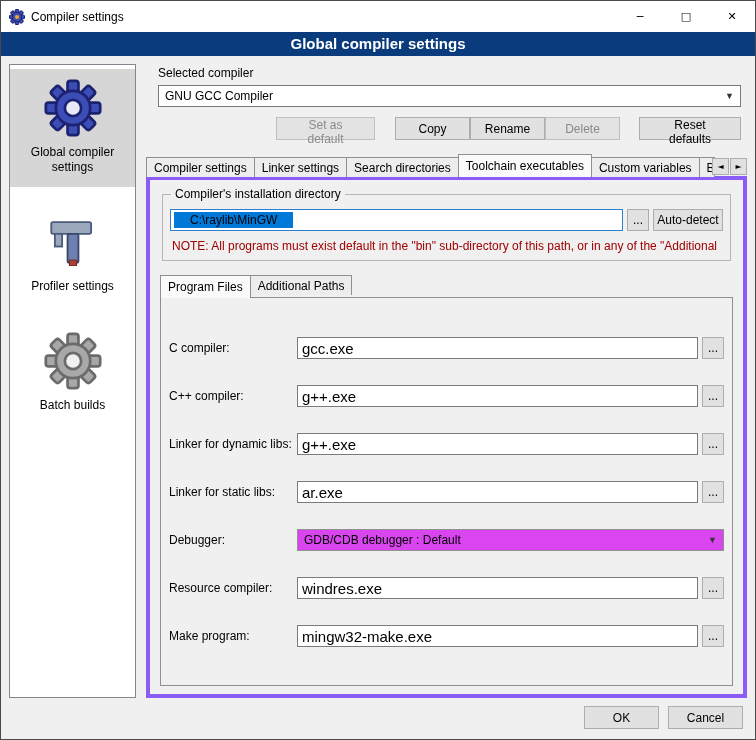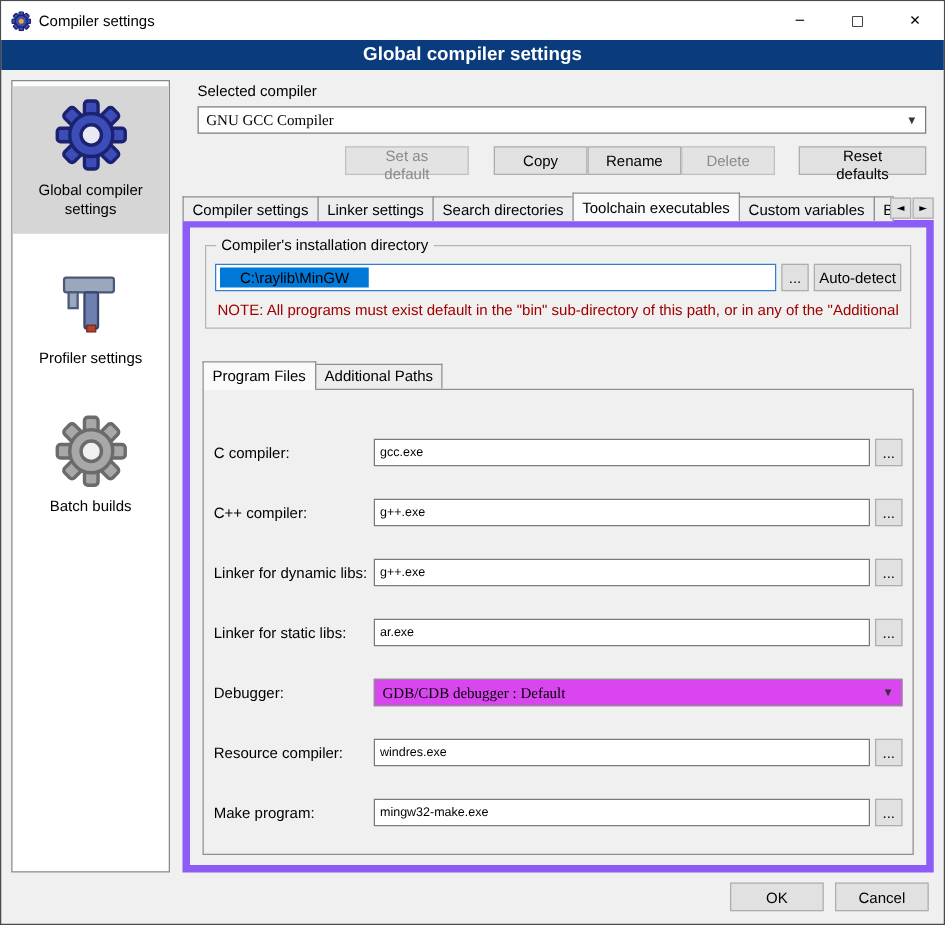--- a/index.html
+++ b/index.html
@@ -51,21 +51,21 @@
     width: 100%; display: flex; flex-direction: column; align-items: center;
     padding: 10px 4px 12px; margin-bottom: 16px; cursor: default;
   }
   .side-item.selected { background: #d6d6d6; }
   .side-label { text-align: center; margin-top: 8px; line-height: 1.25; }
   
   .main { flex: 1; display: flex; flex-direction: column; min-width: 0; }
   .field-label { margin: 2px 0 5px 12px; }
   .combo {
     height: 22px; border: 1px solid #7a7a7a; background: #fff;
-    display: flex; align-items: center; padding: 0 6px; cursor: default; font-family: Liberation Serif, serif;
+    display: flex; align-items: center; padding: 0 6px; cursor: default;
   }
   .combo .combo-text { overflow: hidden; white-space: nowrap; }
   .combo .arrow { margin-left: auto; font-size: 9px; color: #333; padding-left: 6px; }
   .compiler-combo { margin: 0 6px 0 12px; }
   
   .btn {
     height: 23px; padding: 0 12px;
     background: #e1e1e1; border: 1px solid #adadad;
     font-family: "Liberation Sans", sans-serif; font-size: 12px;
     cursor: default;
@@ -94,21 +94,21 @@
     position: absolute; right: 0; bottom: 2px; display: flex; gap: 1px;
   }
   .tab-scroll .scroll-btn {
     width: 17px; height: 17px; font-size: 8px;
     display: flex; align-items: center; justify-content: center;
     background: #e1e1e1; border: 1px solid #adadad; cursor: default;
     font-family: "DejaVu Sans", sans-serif;
   }
   
   .tab-panel {
-    border: 6px solid #8b5cf6; margin-top: -1px;
+    border: 4px solid #8b5cf6; margin-top: -1px;
     flex: 1; min-height: 0;
     background: #f0f0f0; padding: 10px 10px 8px;
     display: flex; flex-direction: column;
   }
   
   .groupbox {
     border: 1px solid #b5b5b5; position: relative;
     padding: 14px 7px 7px; margin: 4px 2px 10px;
   }
   .groupbox > .legend {
@@ -123,31 +123,31 @@
     overflow: hidden; white-space: nowrap; cursor: text;
   }
   .textbox .sel { background: #0078d7; color: #000000; padding: 1px 16px; }
   .browse-btn { width: 22px; height: 22px; padding: 0; }
   .autodetect-btn { width: 70px; height: 22px; padding: 0; }
   .note {
     margin: 8px 2px 0; color: #a00000;
     white-space: nowrap; overflow: hidden;
   }
   
-  .subtabstrip { display: flex; align-items: center; margin-top: 16px; }
+  .subtabstrip { display: flex; align-items: flex-start; margin-top: 4px; }
   .sub-panel {
     border: 1px solid #8f8f8f; margin-top: -1px; flex: 1;
     padding: 13px 8px 8px; background: #f0f0f0;
   }
   .frow { display: flex; align-items: center; margin-bottom: 9px; margin-top: 26px; }
   .frow .flabel { width: 128px; flex: 0 0 auto; }
   .frow input {
     flex: 1; height: 22px; border: 1px solid #7a7a7a;
     padding: 0 4px; background: #fff;
-    font-family: "Liberation Sans", sans-serif; font-size: 10px;
+    font-family: "Liberation Sans", sans-serif; font-size: 15px;
   }
   .frow .browse-btn { margin-left: 4px; }
   .combo.gray { flex: 1; background: #d946ef; border-color: #8f8f8f; }
   
   .footer {
     flex: 0 0 auto; height: 41px;
     display: flex; justify-content: flex-end; align-items: flex-start;
     gap: 9px; padding: 8px 12px 0;
   }
   .footer .btn { width: 75px; }

